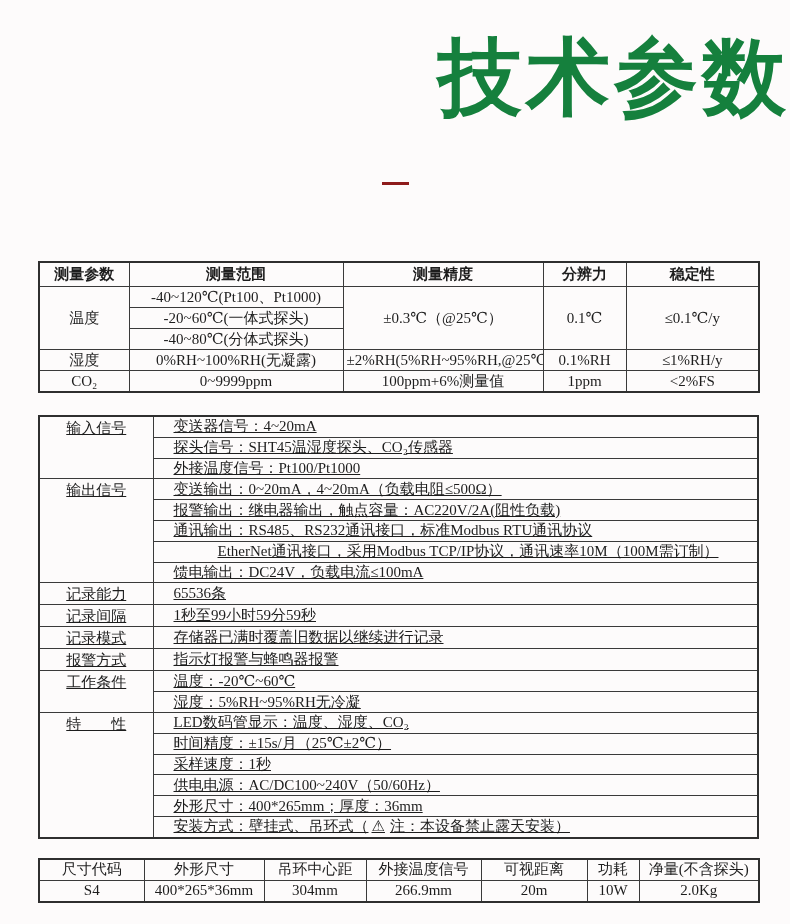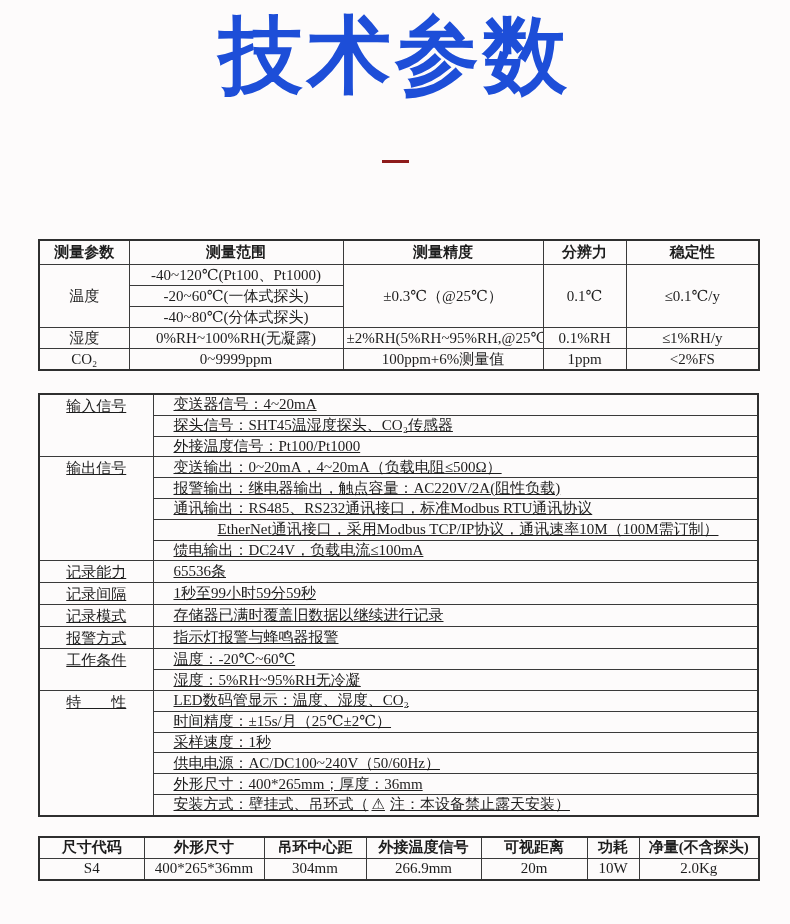--- a/index.html
+++ b/index.html
@@ -4,28 +4,28 @@
 <style>
   html,body{margin:0;padding:0;}
   body{
     width:790px;height:924px;
     background:#fdfbfb;
     font-family:"Liberation Serif","DejaVu Serif",serif;
     color:#1d1d1d;
     overflow:hidden;
   }
   .page-title{
-    margin:2px 0 0 0;
-    text-align:center;
+    margin:24px 0 0 0;
+    text-align:right;
     font-family:"Liberation Sans","DejaVu Sans",sans-serif;
     font-weight:900;
     font-size:84px;
     line-height:106px;
     letter-spacing:4px;
-    color:#1d4ed8;
+    color:#15803d;
   }
   .title-underline{
     width:27px;height:3px;
     margin:52px auto 0 auto;
   }
   .tables{
     margin-left:38px;
     width:720px;
   }
   table{
@@ -56,21 +56,21 @@
     line-height:20px;
     padding-top:1px;
   }
   .t2 td.val{
     text-align:left;
     padding-left:20px;
   }
   .t2 td.val.indent{padding-left:64px;}
   
   .t3{width:720px;margin-top:19px;}
-  .t3 th{height:20px;font-weight:700;}
+  .t3 th{height:20px;font-weight:400;}
   .t3 td{height:20px;}
   .warn-icon{
     font-family:"DejaVu Sans",sans-serif;
     font-size:15px;
     margin:0 5px 0 3px;
     color:#1d1d1d;
   }
 </style>
 </head>
 <body>

